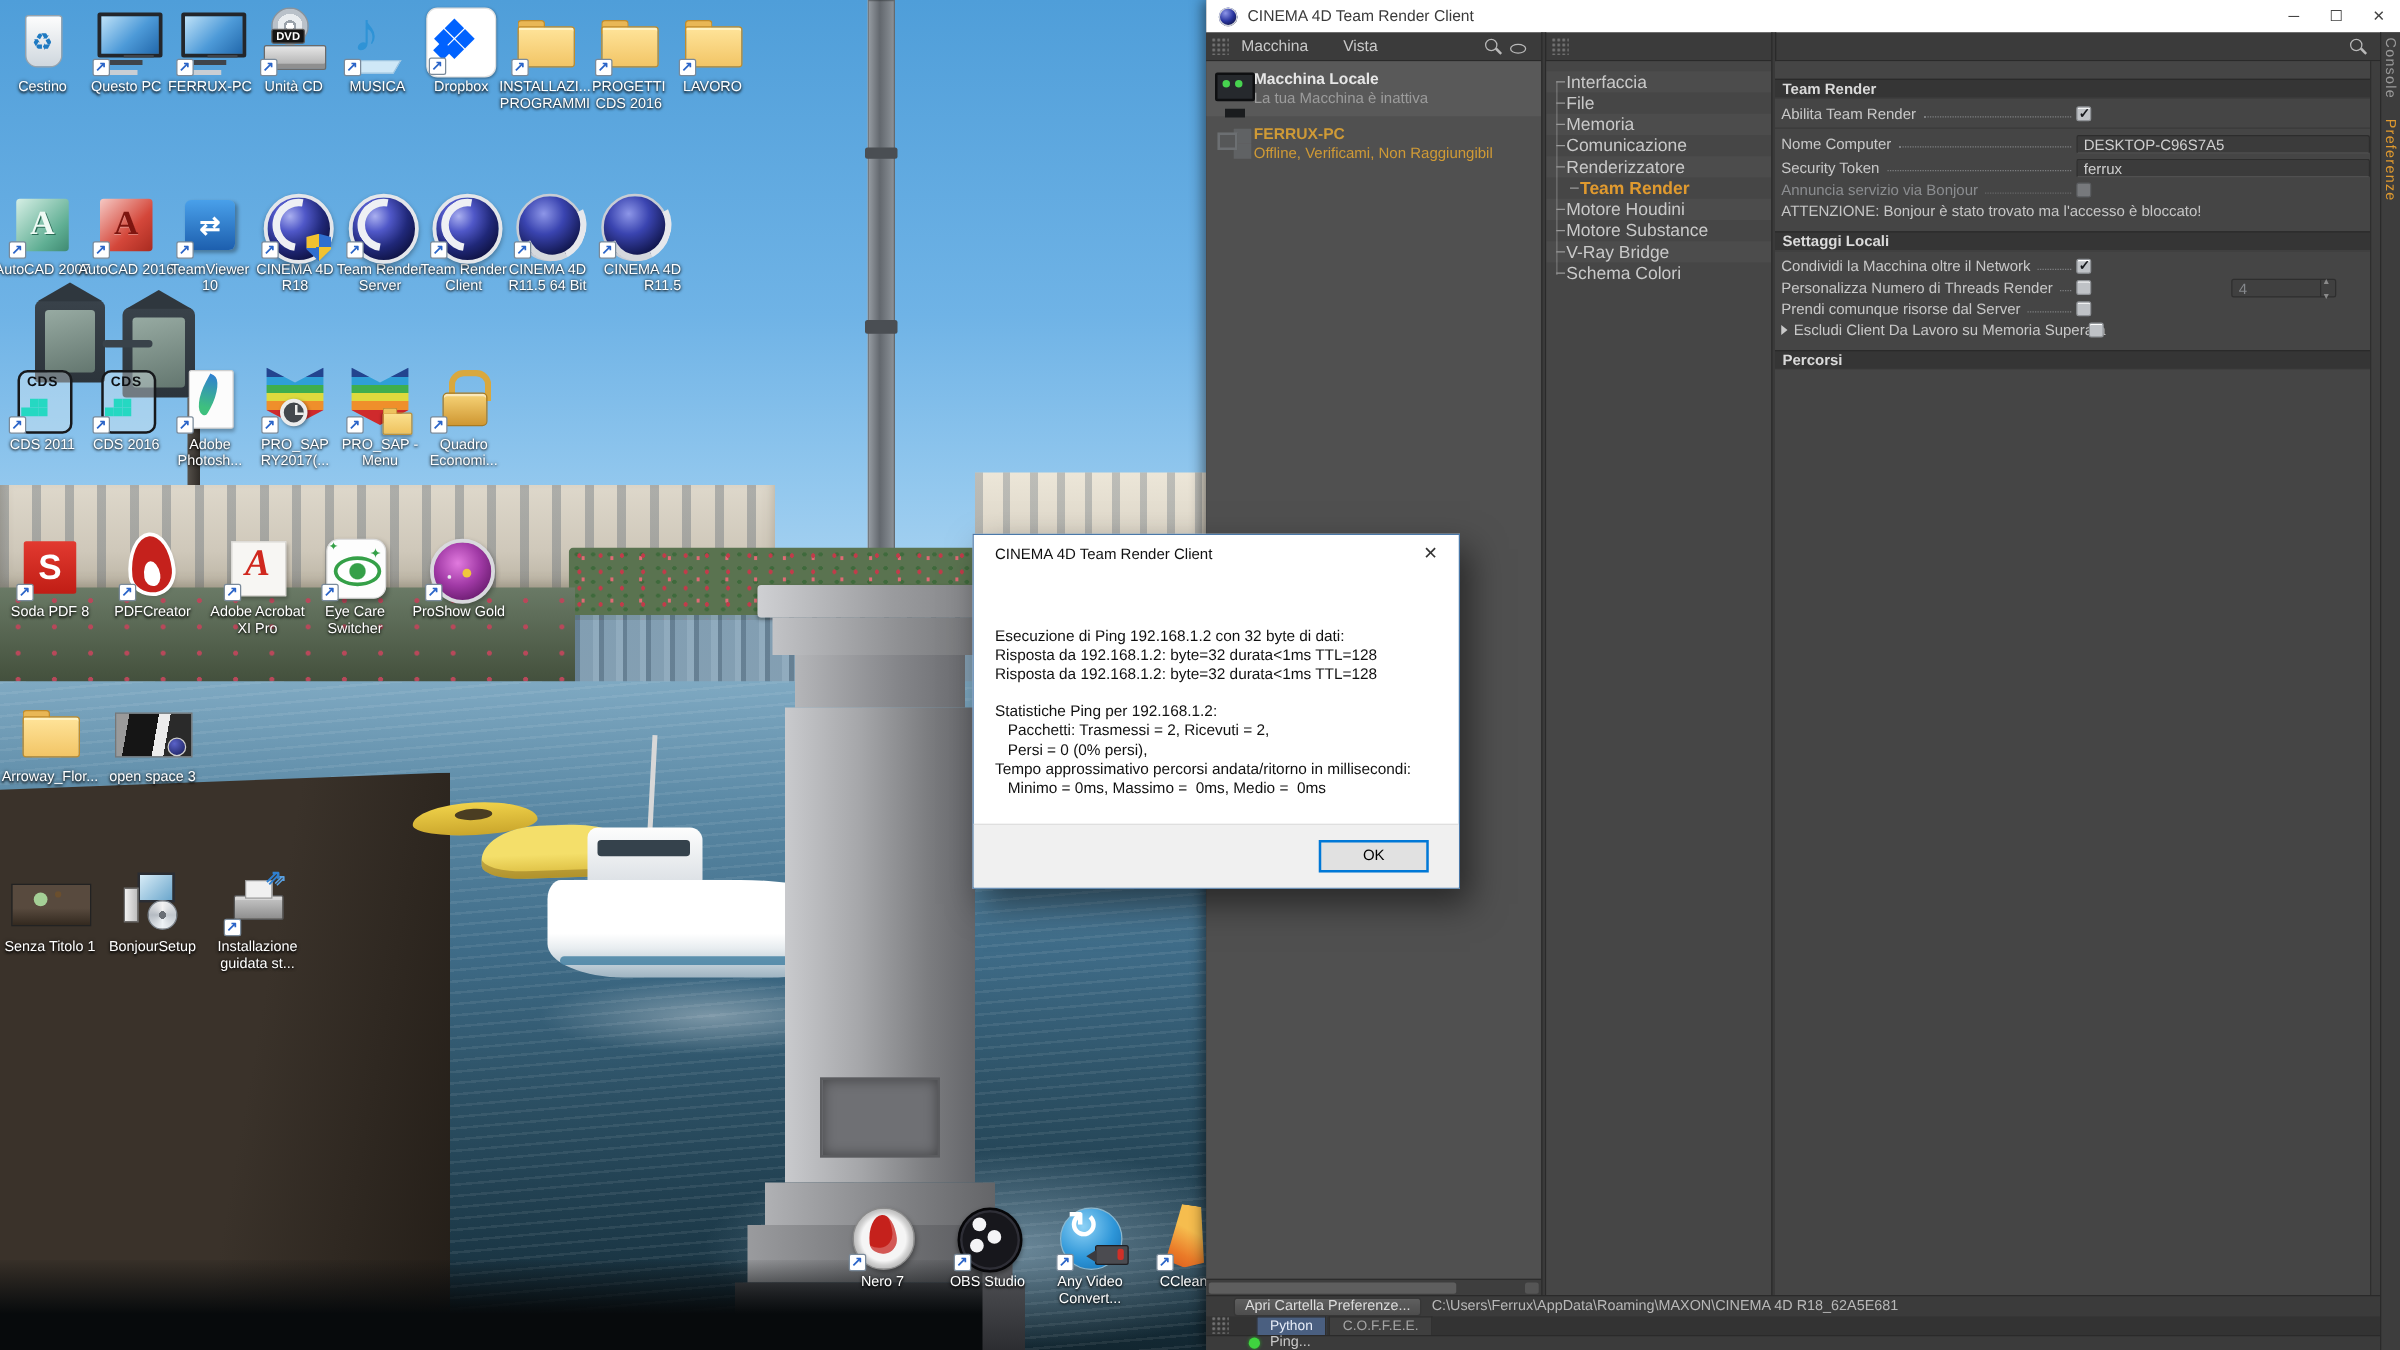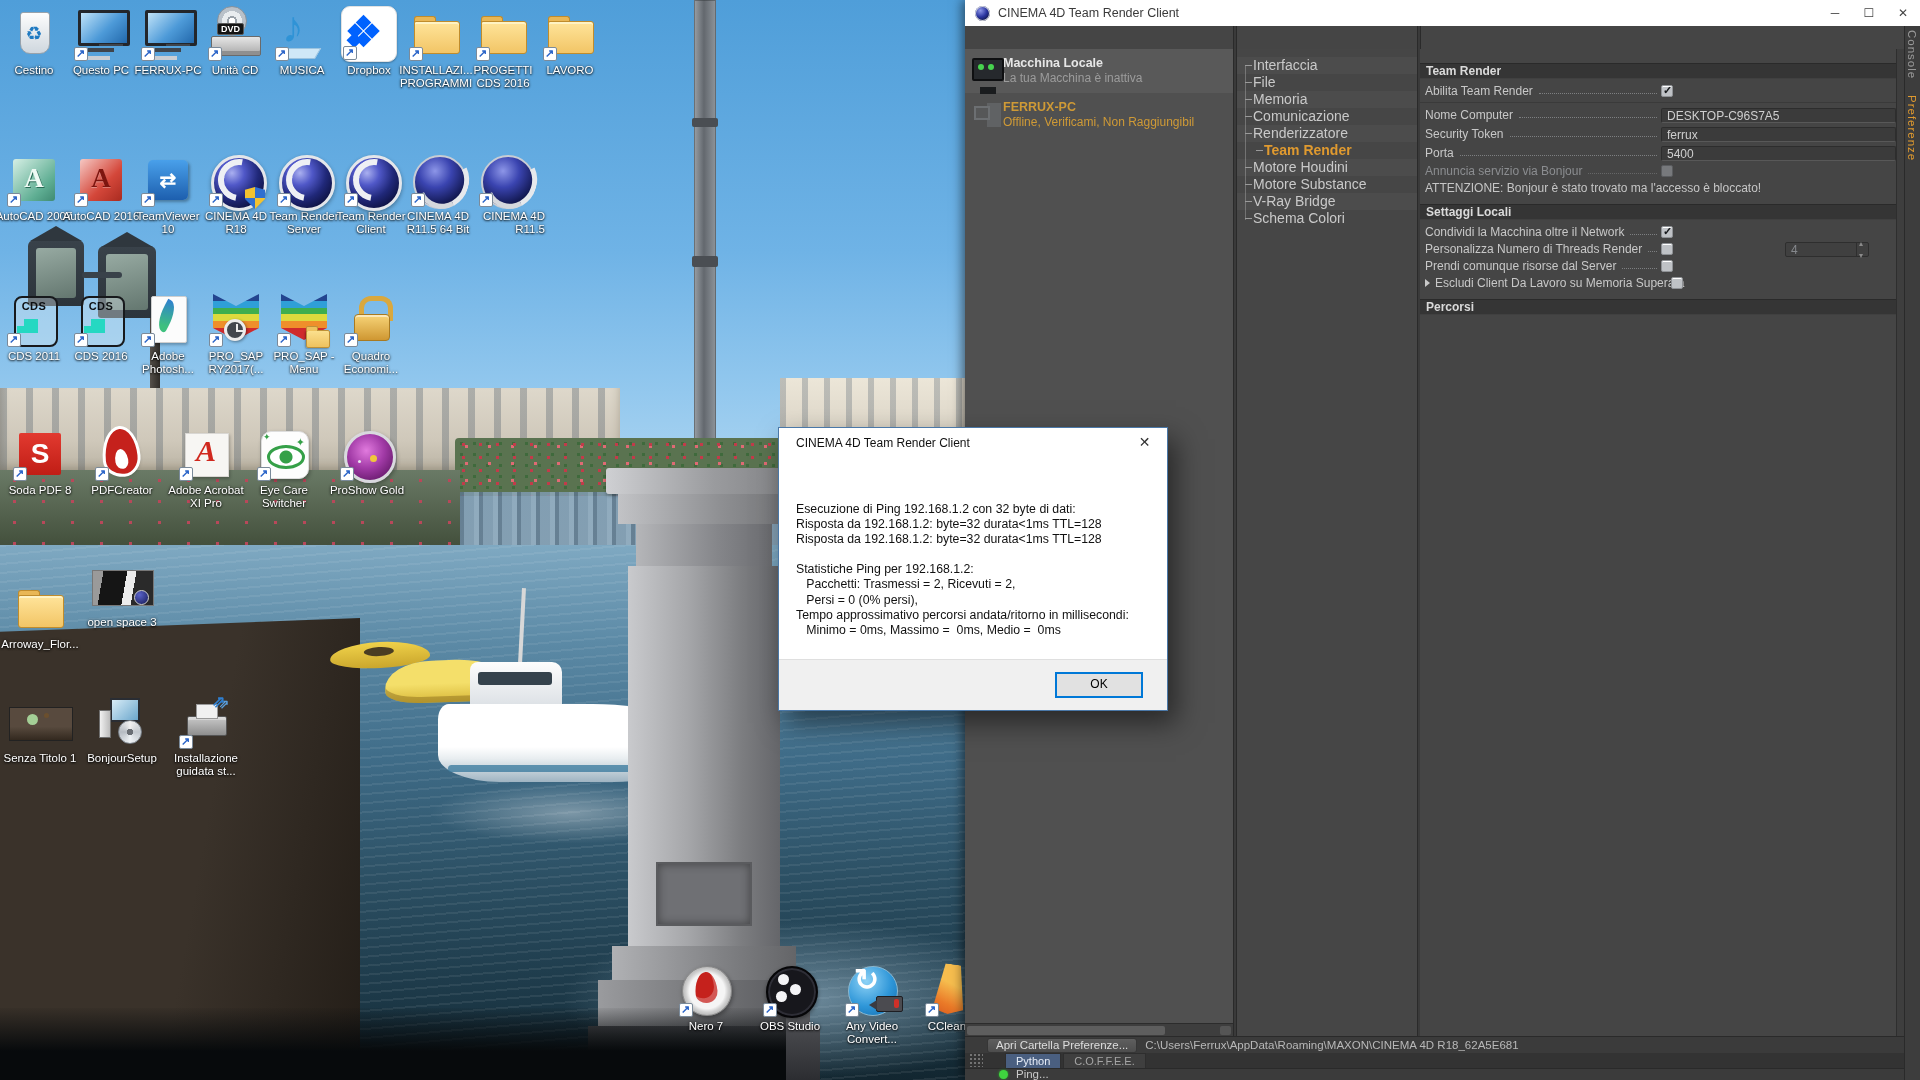--- a/index.html
+++ b/index.html
@@ -432,21 +432,21 @@
           <div class="sc"></div>
         </div>
         <div class="dlabel">Eye Care Switcher</div>
       </div>
       <div class="dicon" style="left: 328px; top: 426px;">
         <div class="ic proshow">
           <div class="sc"></div>
         </div>
         <div class="dlabel">ProShow Gold</div>
       </div>
-      <div class="dicon" style="left: 1px; top: 580px;">
+      <div class="dicon" style="left: 1px; top: 558px;">
         <div class="ic folder"></div>
         <div class="dlabel">Arroway_Flor...</div>
       </div>
       <div class="dicon" style="left: 83px; top: 558px;">
         <div class="ic imgthumb"></div>
         <div class="dlabel">open space 3</div>
       </div>
       <div class="dicon" style="left: 1px; top: 694px;">
         <div class="ic imgthumb2"></div>
         <div class="dlabel">Senza Titolo 1</div>
@@ -493,20 +493,31 @@
 
   <div id="win">
     <div id="titlebar">
       <div class="tbico"></div>
       <div id="tbtitle">CINEMA 4D Team Render Client</div>
       <div id="tbbtns">
         <div class="wbtn">─</div>
         <div class="wbtn">☐</div>
         <div class="wbtn">✕</div>
       </div>
+    </div>
+    <div id="toolbar">
+      <div class="grip g1"></div>
+      <div id="menuitems">
+          <div class="mitem">Macchina</div>
+          <div class="mitem">Vista</div>
+        </div>
+      <div class="mag t1"></div>
+      <div class="oval"></div>
+      <div class="grip g2"></div>
+      <div class="mag t2"></div>
     </div>
 
     <div id="mpanel">
       <div id="machines">
           <div class="mrow sel">
             <div class="mic local"></div>
             <div class="mname">Macchina Locale</div>
             <div class="mstatus">La tua Macchina è inattiva</div>
           </div>
           <div class="mrow off">
@@ -562,29 +573,20 @@
         </div>
         <div class="srow inprow">
           <div class="slhold">
             <div class="slabel">Security Token</div>
             <div class="leader"></div>
           </div>
           <div class="sctrl">
             <div class="sinput">ferrux</div>
           </div>
         </div>
-        <div class="srow inprow">
-          <div class="slhold">
-            <div class="slabel">Porta</div>
-            <div class="leader"></div>
-          </div>
-          <div class="sctrl">
-            <div class="sinput">5400</div>
-          </div>
-        </div>
         <div class="srow sdis">
           <div class="slhold">
             <div class="slabel">Annuncia servizio via Bonjour</div>
             <div class="leader"></div>
           </div>
           <div class="sctrl">
             <div class="cb dis"></div>
           </div>
         </div>
         <div class="srow stext">

